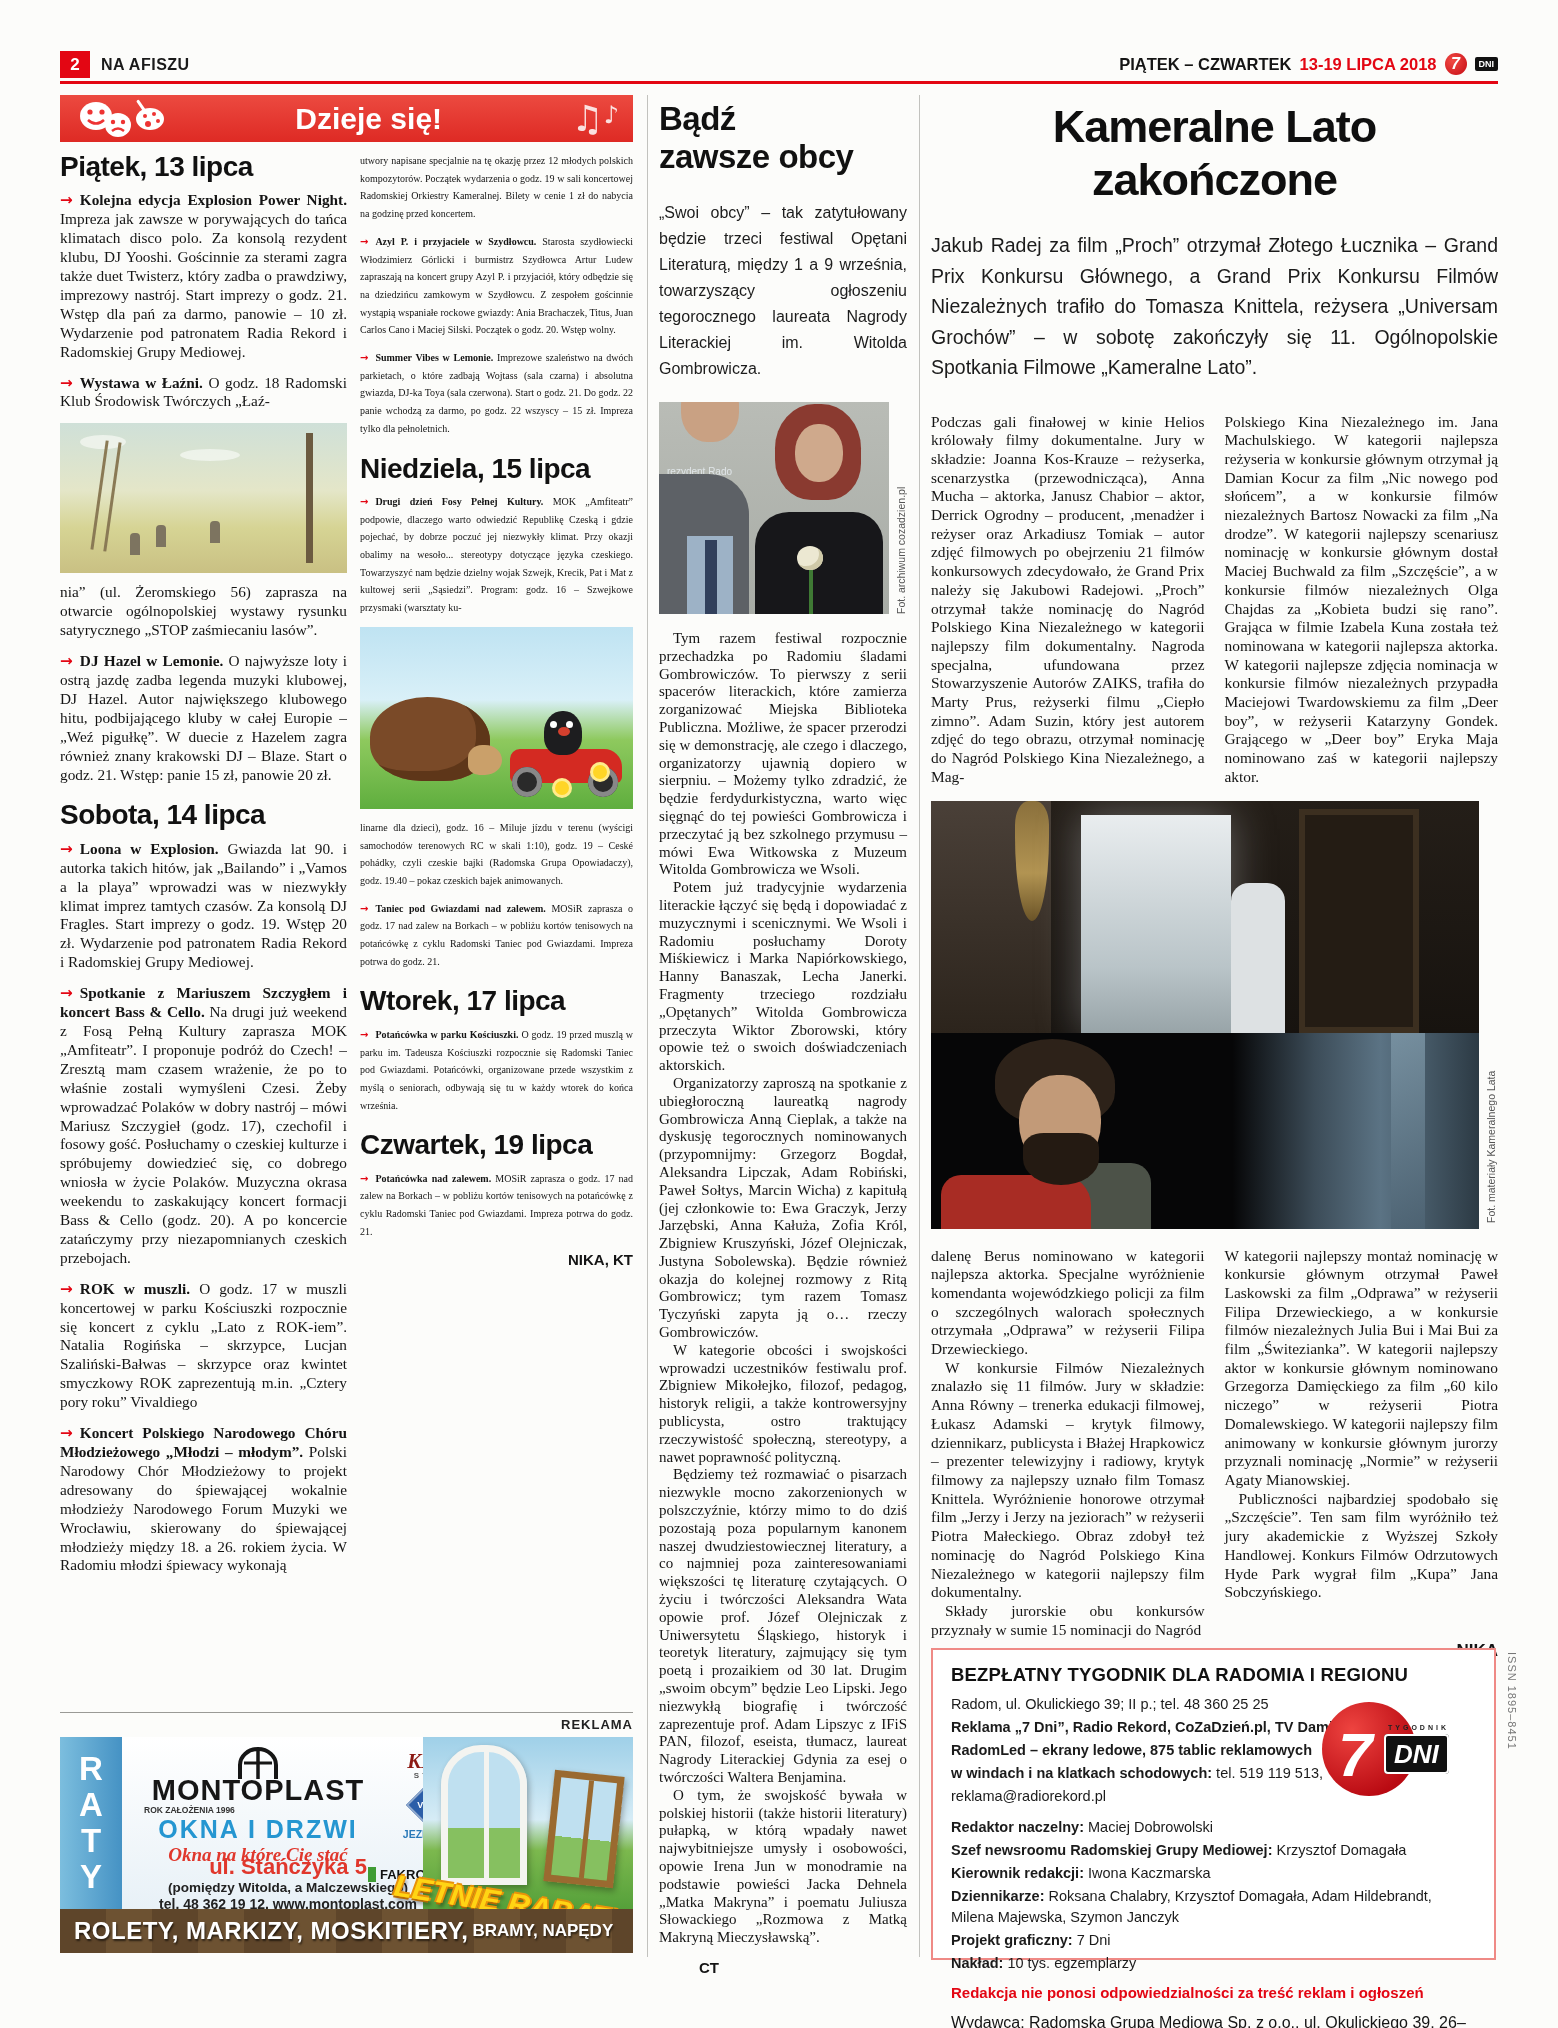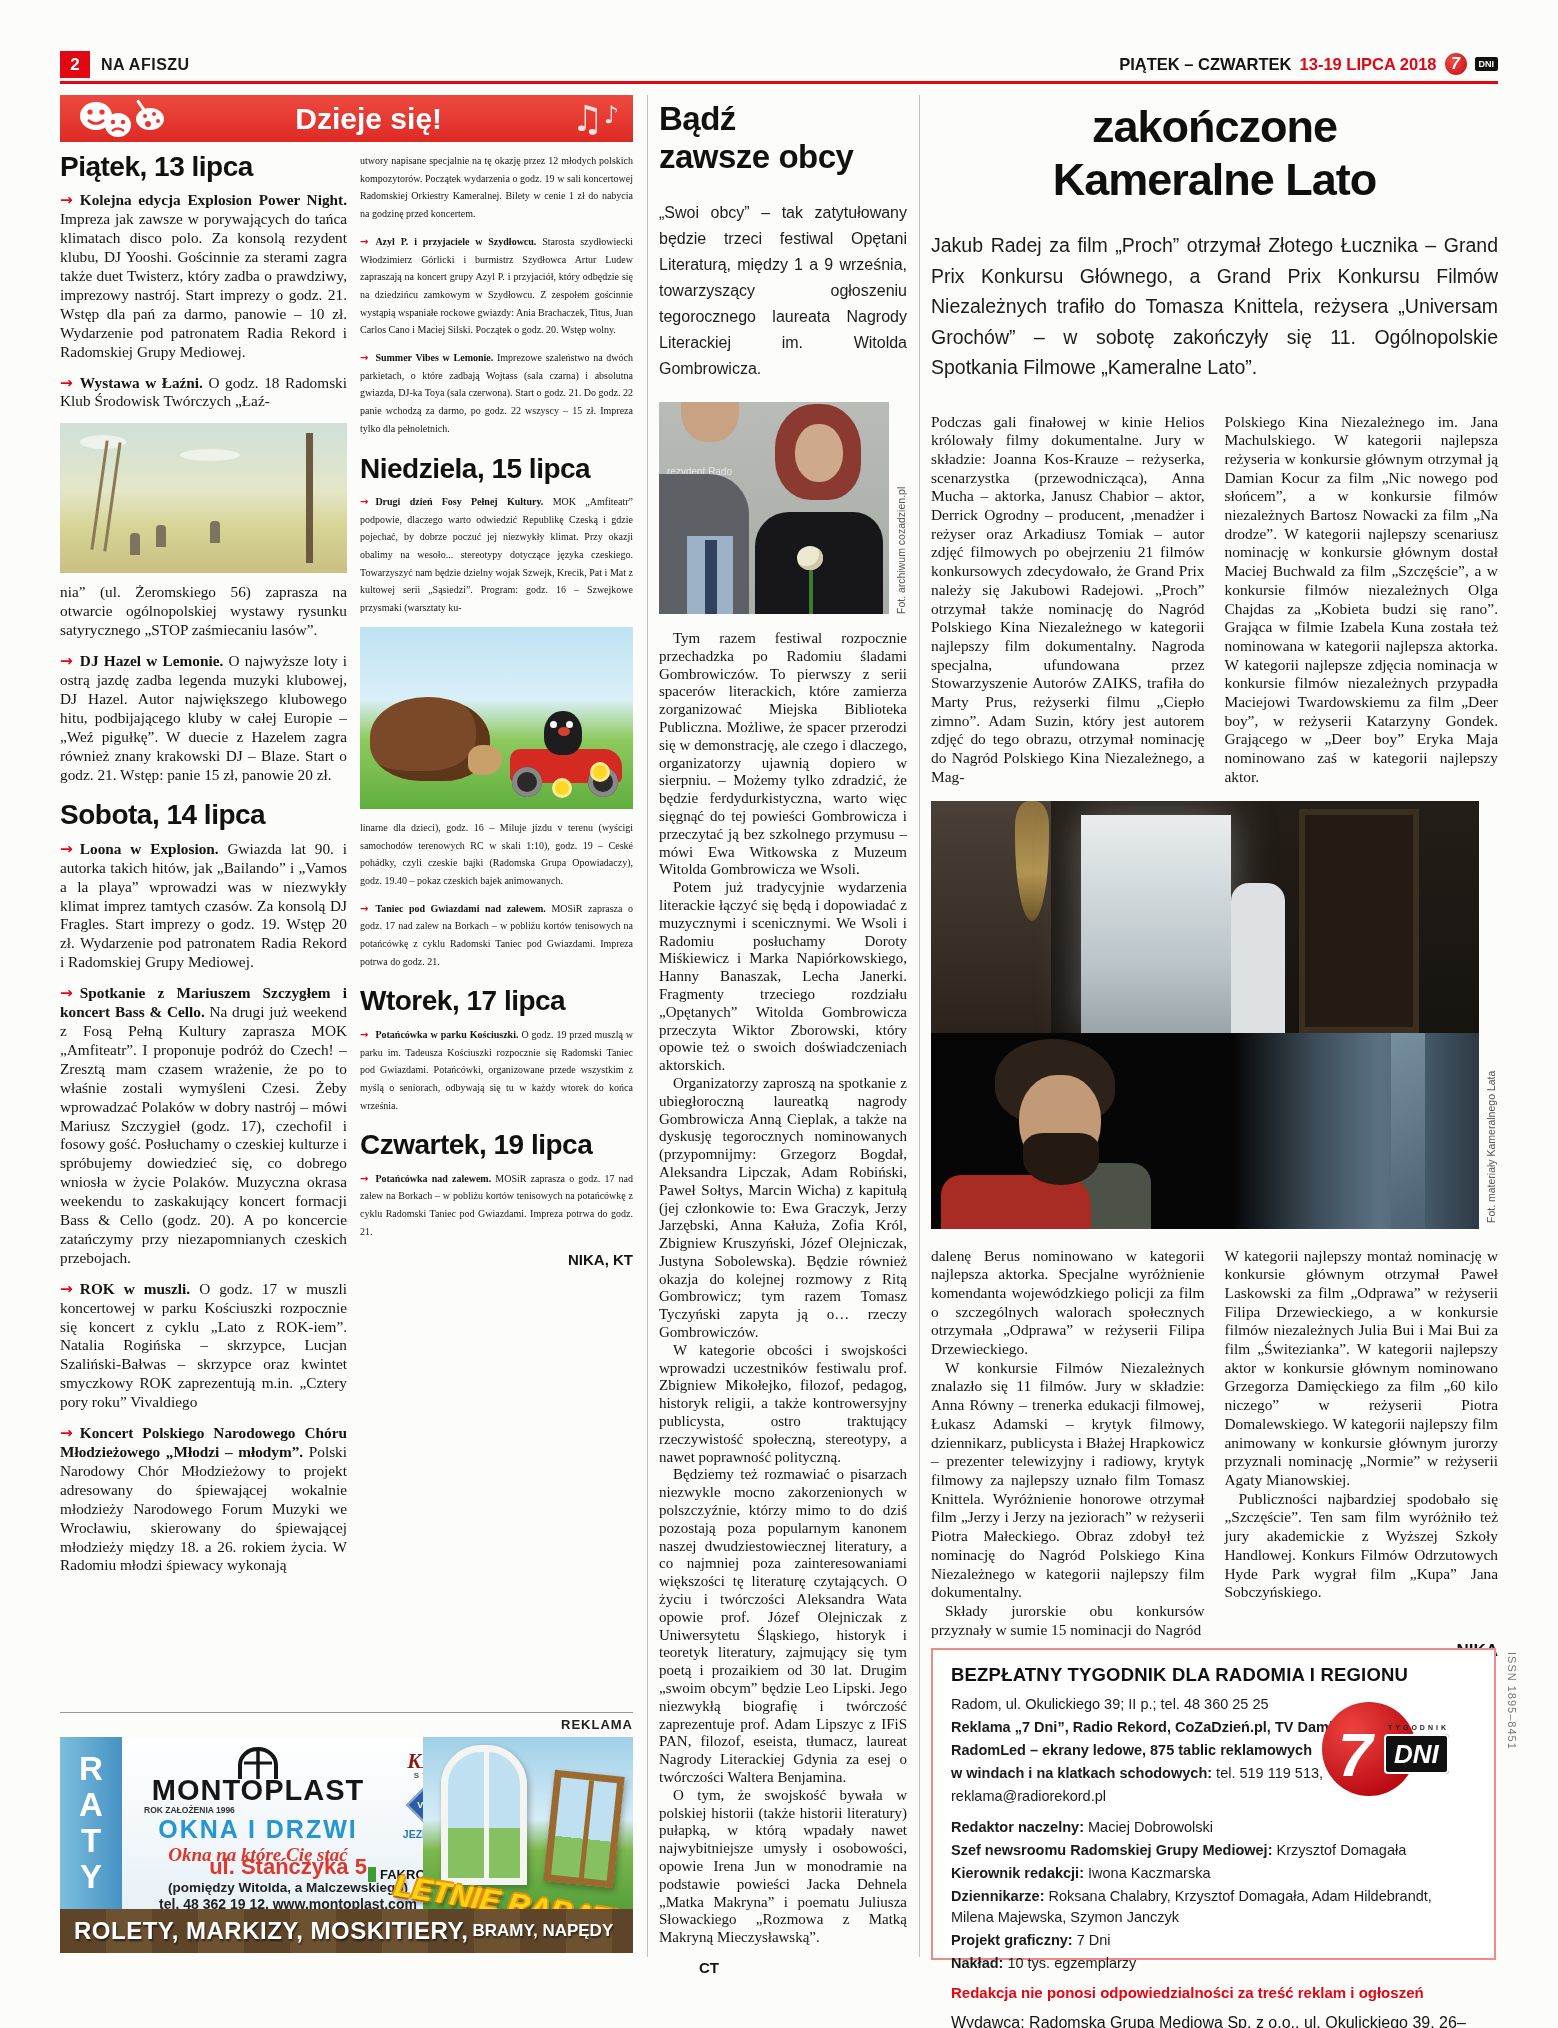--- a/index.html
+++ b/index.html
@@ -305,22 +305,22 @@
       <p>Organizatorzy zaproszą na spotkanie z ubiegłoroczną laureatką nagrody Gombrowicza Anną Cieplak, a także na dyskusję tegorocznych nominowanych (przypomnijmy: Grzegorz Bogdał, Aleksandra Lipczak, Adam Robiński, Paweł Sołtys, Marcin Wicha) z kapitułą (jej członkowie to: Ewa Graczyk, Jerzy Jarzębski, Anna Kałuża, Zofia Król, Zbigniew Kruszyński, Józef Olejniczak, Justyna Sobolewska). Będzie również okazja do kolejnej rozmowy z Ritą Gombrowicz; tym razem Tomasz Tyczyński zapyta ją o… rzeczy Gombrowiczów.</p>
       <p>W kategorie obcości i swojskości wprowadzi uczestników festiwalu prof. Zbigniew Mikołejko, filozof, pedagog, historyk religii, a także kontrowersyjny publicysta, ostro traktujący rzeczywistość społeczną, stereotypy, a nawet poprawność polityczną.</p>
       <p>Będziemy też rozmawiać o pisarzach niezwykle mocno zakorzenionych w polszczyźnie, którzy mimo to do dziś pozostają poza popularnym kanonem naszej dwudziestowiecznej literatury, a co najmniej poza zainteresowaniami większości tę literaturę czytających. O życiu i twórczości Aleksandra Wata opowie prof. Józef Olejniczak z Uniwersytetu Śląskiego, historyk i teoretyk literatury, zajmujący się tym poetą i prozaikiem od 30 lat. Drugim „swoim obcym” będzie Leo Lipski. Jego niezwykłą biografię i twórczość zaprezentuje prof. Adam Lipszyc z IFiS PAN, filozof, eseista, tłumacz, laureat Nagrody Literackiej Gdynia za esej o twórczości Waltera Benjamina.</p>
       <p>O tym, że swojskość bywała w polskiej historii (także historii literatury) pułapką, w którą wpadały nawet najwybitniejsze umysły i osobowości, opowie Irena Jun w monodramie na podstawie powieści Jacka Dehnela „Matka Makryna” i poematu Juliusza Słowackiego „Rozmowa z Matką Makryną Mieczysławską”.</p>
     </div>
     <div class="m-signoff">CT</div>
   </div>
 
   <div class="rightcol">
     <div class="r-headline">
+      <div>Kameralne Lato</div>
       <div>zakończone</div>
-      <div>Kameralne Lato</div>
     </div>
     <div class="r-lead">Jakub Radej za film „Proch” otrzymał Złotego Łucznika – Grand Prix Konkursu Głównego, a Grand Prix Konkursu Filmów Niezależnych trafiło do Tomasza Knittela, reżysera „Universam Grochów” – w sobotę zakończyły się 11. Ogólnopolskie Spotkania Filmowe „Kameralne Lato”.</div>
     <div class="r-cols">
       <div class="r-col">
           <p class="nofirst">Podczas gali finałowej w kinie Helios królowały filmy dokumentalne. Jury w składzie: Joanna Kos-Krauze – reżyserka, scenarzystka (przewodnicząca), Anna Mucha – aktorka, Janusz Chabior – aktor, Derrick Ogrodny – producent, ,menadżer i reżyser oraz Arkadiusz Tomiak – autor zdjęć filmowych po obejrzeniu 21 filmów konkursowych zdecydowało, że Grand Prix należy się Jakubowi Radejowi. „Proch” otrzymał także nominację do Nagród Polskiego Kina Niezależnego w kategorii najlepszy film dokumentalny. Nagroda specjalna, ufundowana przez Stowarzyszenie Autorów ZAIKS, trafiła do Marty Prus, reżyserki filmu „Ciepło zimno”. Adam Suzin, który jest autorem zdjęć do tego obrazu, otrzymał nominację do Nagród Polskiego Kina Niezależnego, a Mag-</p>
         </div>
       <div class="r-col">
           <p class="nofirst">Polskiego Kina Niezależnego im. Jana Machulskiego. W kategorii najlepsza reżyseria w konkursie głównym otrzymał ją Damian Kocur za film „Nic nowego pod słońcem”, a w konkursie filmów niezależnych Bartosz Nowacki za film „Na drodze”. W kategorii najlepszy scenariusz nominację w konkursie głównym dostał Maciej Buchwald za film „Szczęście”, a w konkursie filmów niezależnych Olga Chajdas za „Kobieta budzi się rano”. Grająca w filmie Izabela Kuna została też nominowana w kategorii najlepsza aktorka. W kategorii najlepsze zdjęcia nominacja w konkursie filmów niezależnych przypadła Maciejowi Twardowskiemu za film „Deer boy”, w reżyserii Katarzyny Gondek. Grającego w „Deer boy” Eryka Maja nominowano zaś w kategorii najlepszy aktor.</p>
         </div>
     </div>

